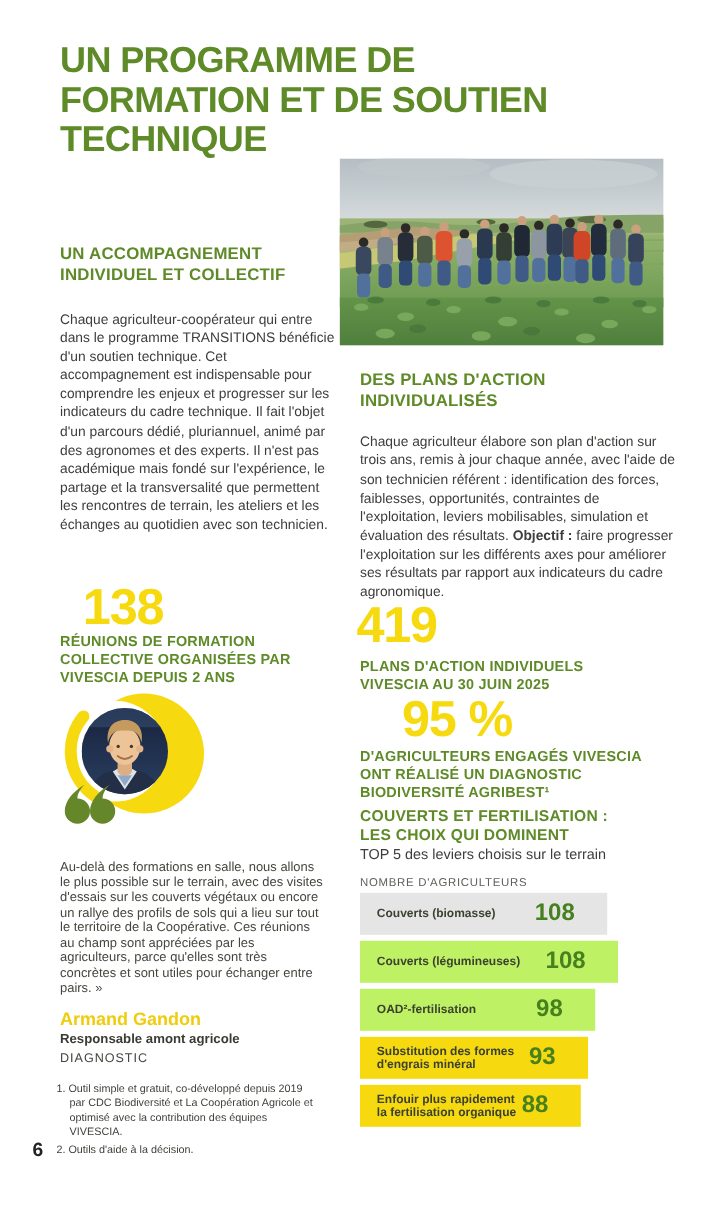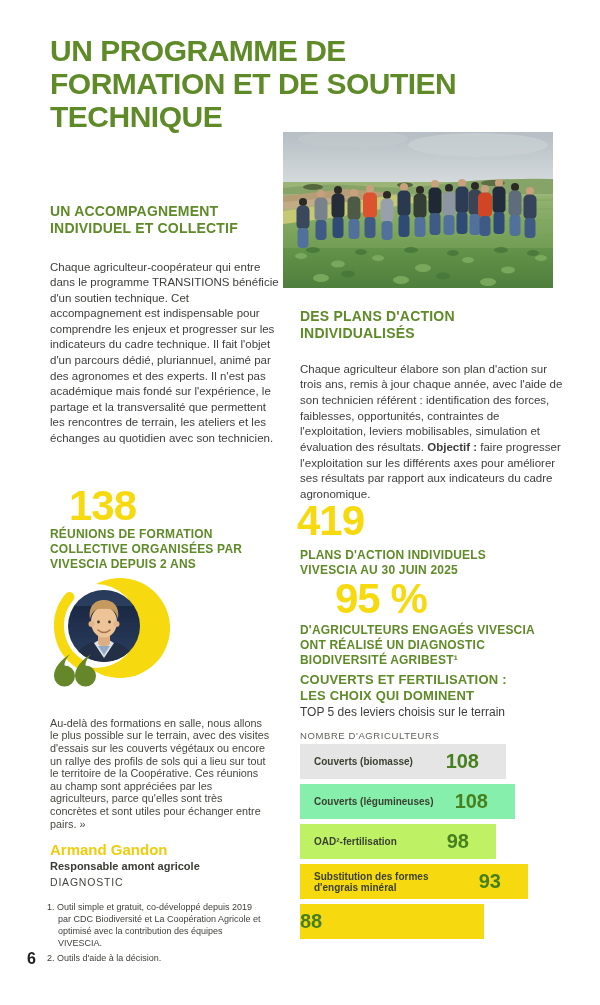--- a/index.html
+++ b/index.html
@@ -281,35 +281,36 @@
 <div class="abs chart-subtitle">TOP 5 des leviers choisis sur le terrain</div>
 <div class="abs chart-valuelabel">NOMBRE D'AGRICULTEURS</div>
 <div class="abs bars">
     <div class="bar-row">
       <div class="bar" style="width: 206px; background: #e5e5e5;">
         <span class="bar-label">Couverts (biomasse)</span>
         <span class="bar-value" style="color: rgb(71, 128, 31);">108</span>
       </div>
     </div>
     <div class="bar-row">
-      <div class="bar" style="width: 215px; background: #86efac;">
+      <div class="bar" style="width: 215px; background: #bef264;">
         <span class="bar-label">Couverts (légumineuses)</span>
         <span class="bar-value" style="color: rgb(71, 128, 31);">108</span>
       </div>
     </div>
     <div class="bar-row">
       <div class="bar" style="width: 196px; background: #bef264;">
         <span class="bar-label">OAD²-fertilisation</span>
         <span class="bar-value" style="color: rgb(71, 128, 31);">98</span>
       </div>
     </div>
     <div class="bar-row">
-      <div class="bar" style="width: 228px; background: rgb(247, 217, 15);">
+      <div class="bar" style="width: 190px; background: rgb(247, 217, 15);">
         <span class="bar-label">Substitution des formes d'engrais minéral</span>
         <span class="bar-value" style="color: rgb(71, 128, 31);">93</span>
       </div>
     </div>
     <div class="bar-row">
       <div class="bar" style="width: 184px; background: rgb(247, 217, 15);">
+        <span class="bar-label">Enfouir plus rapidement la fertilisation organique</span>
         <span class="bar-value" style="color: rgb(71, 128, 31);">88</span>
       </div>
     </div>
   </div>
 
 </body></html>

